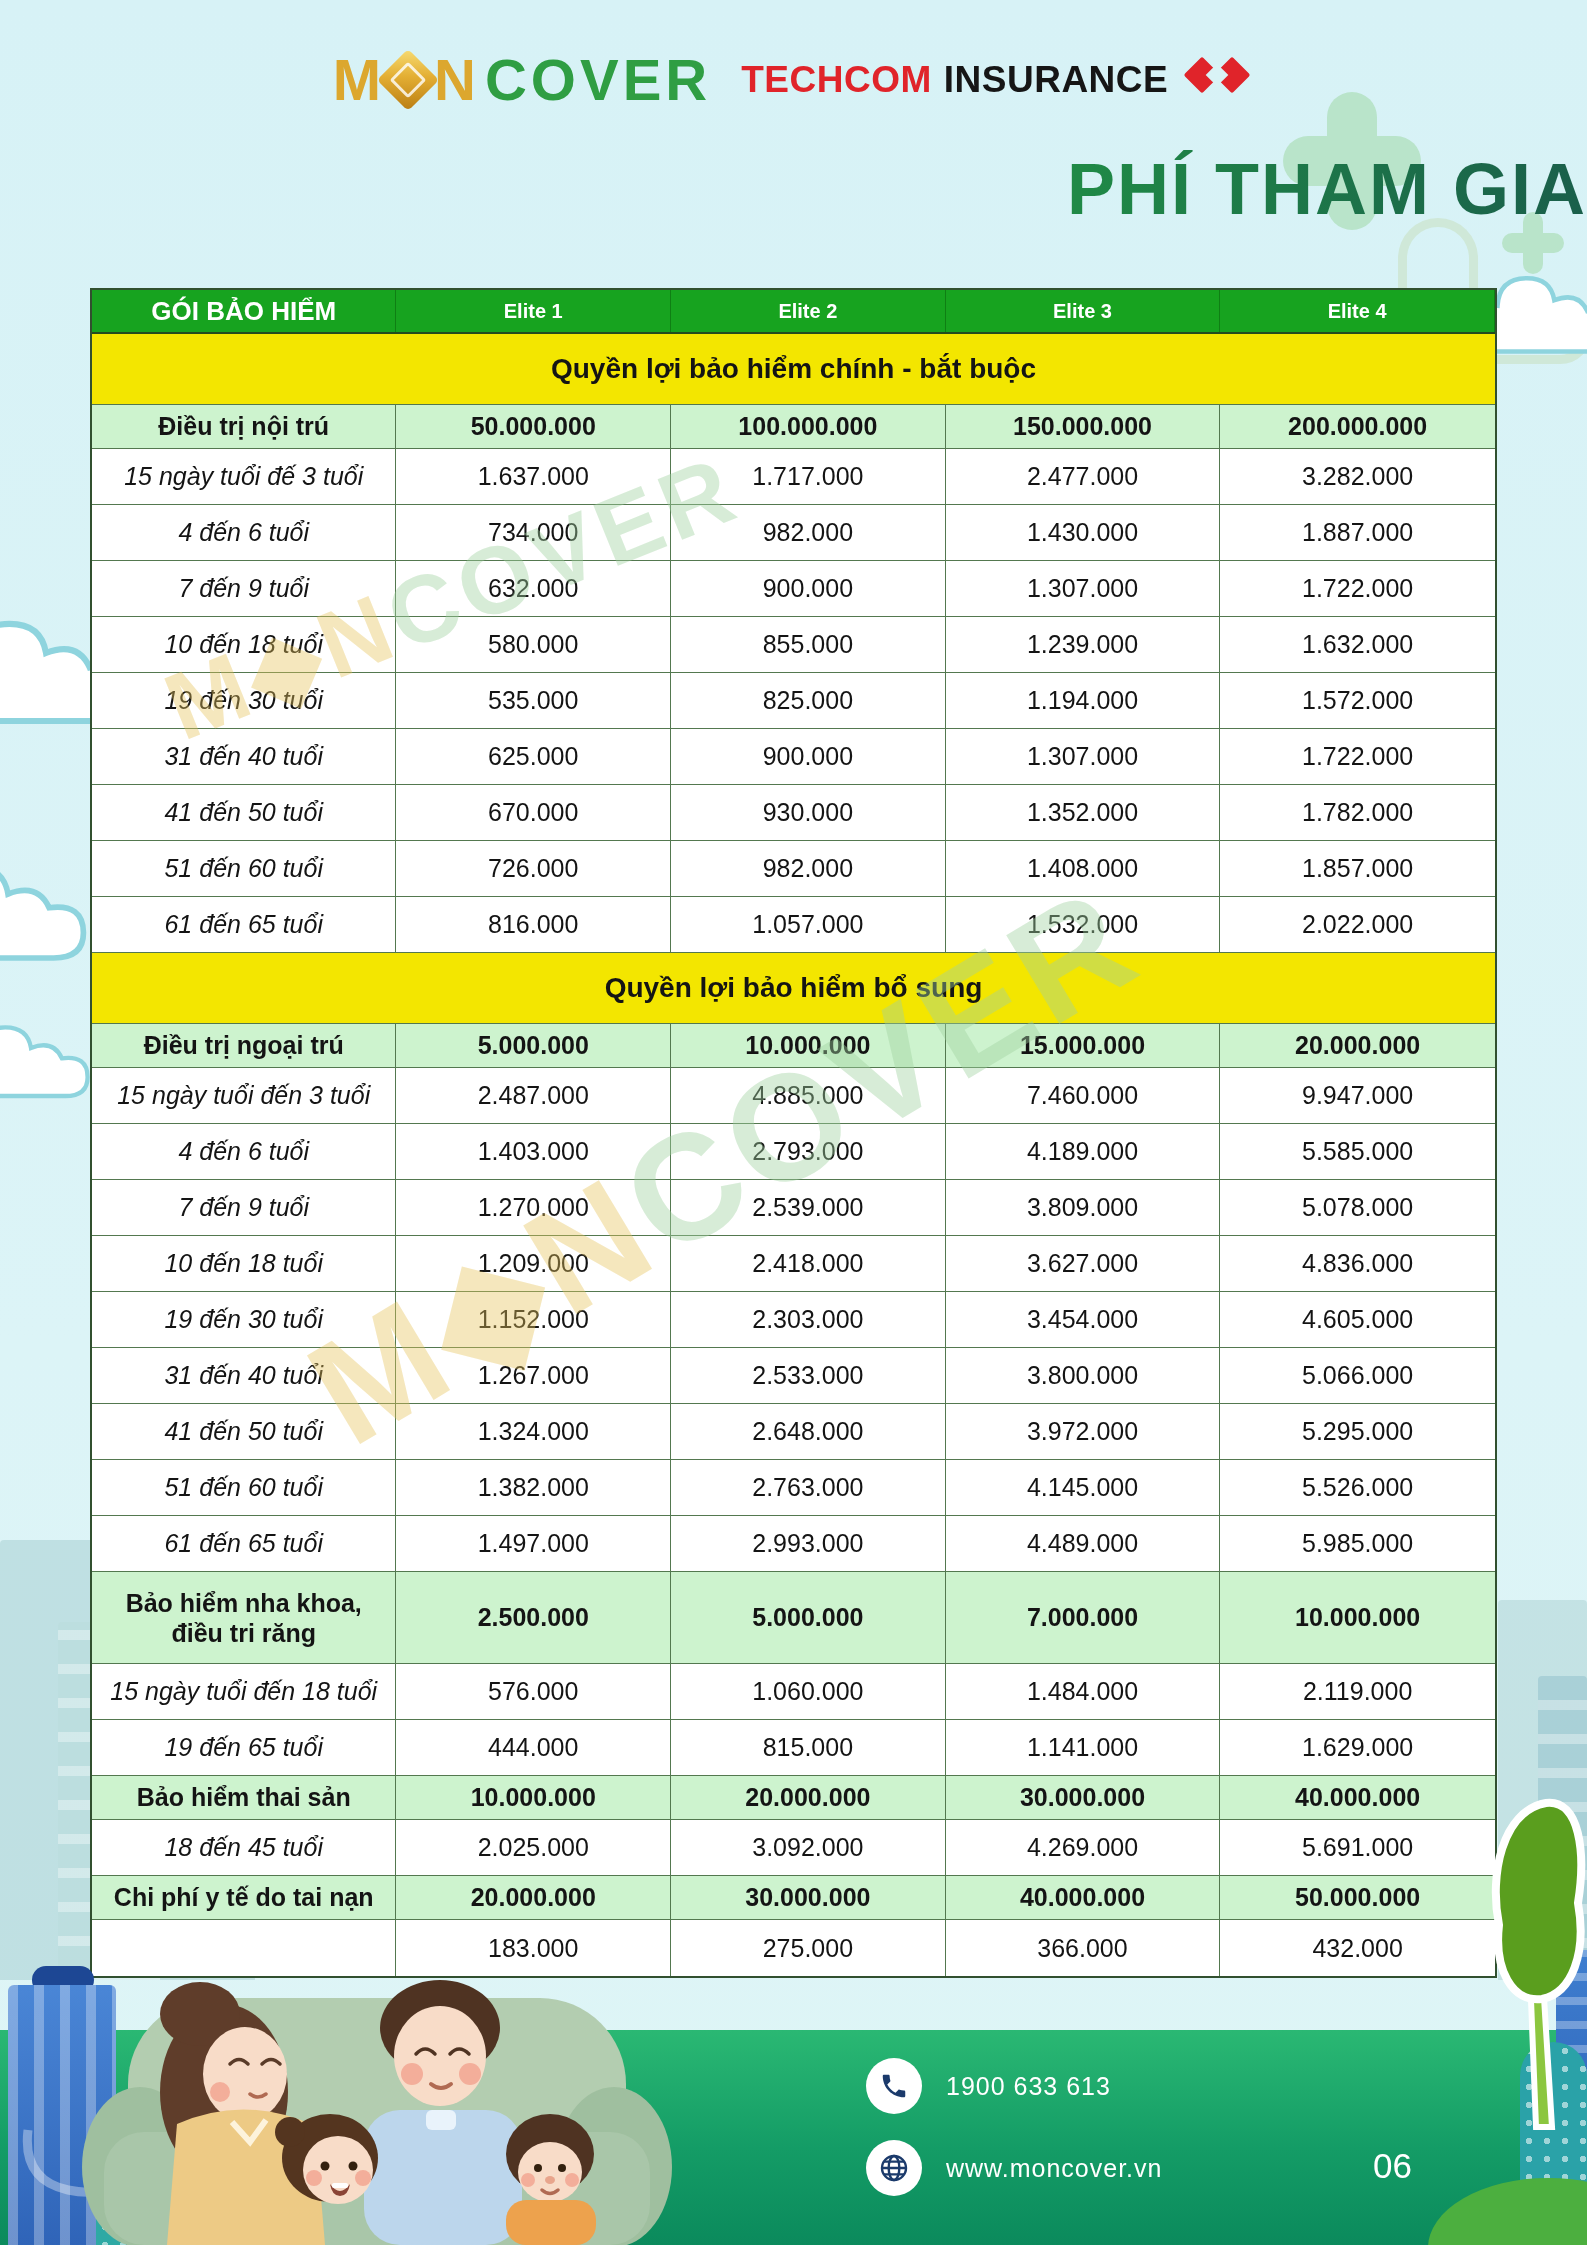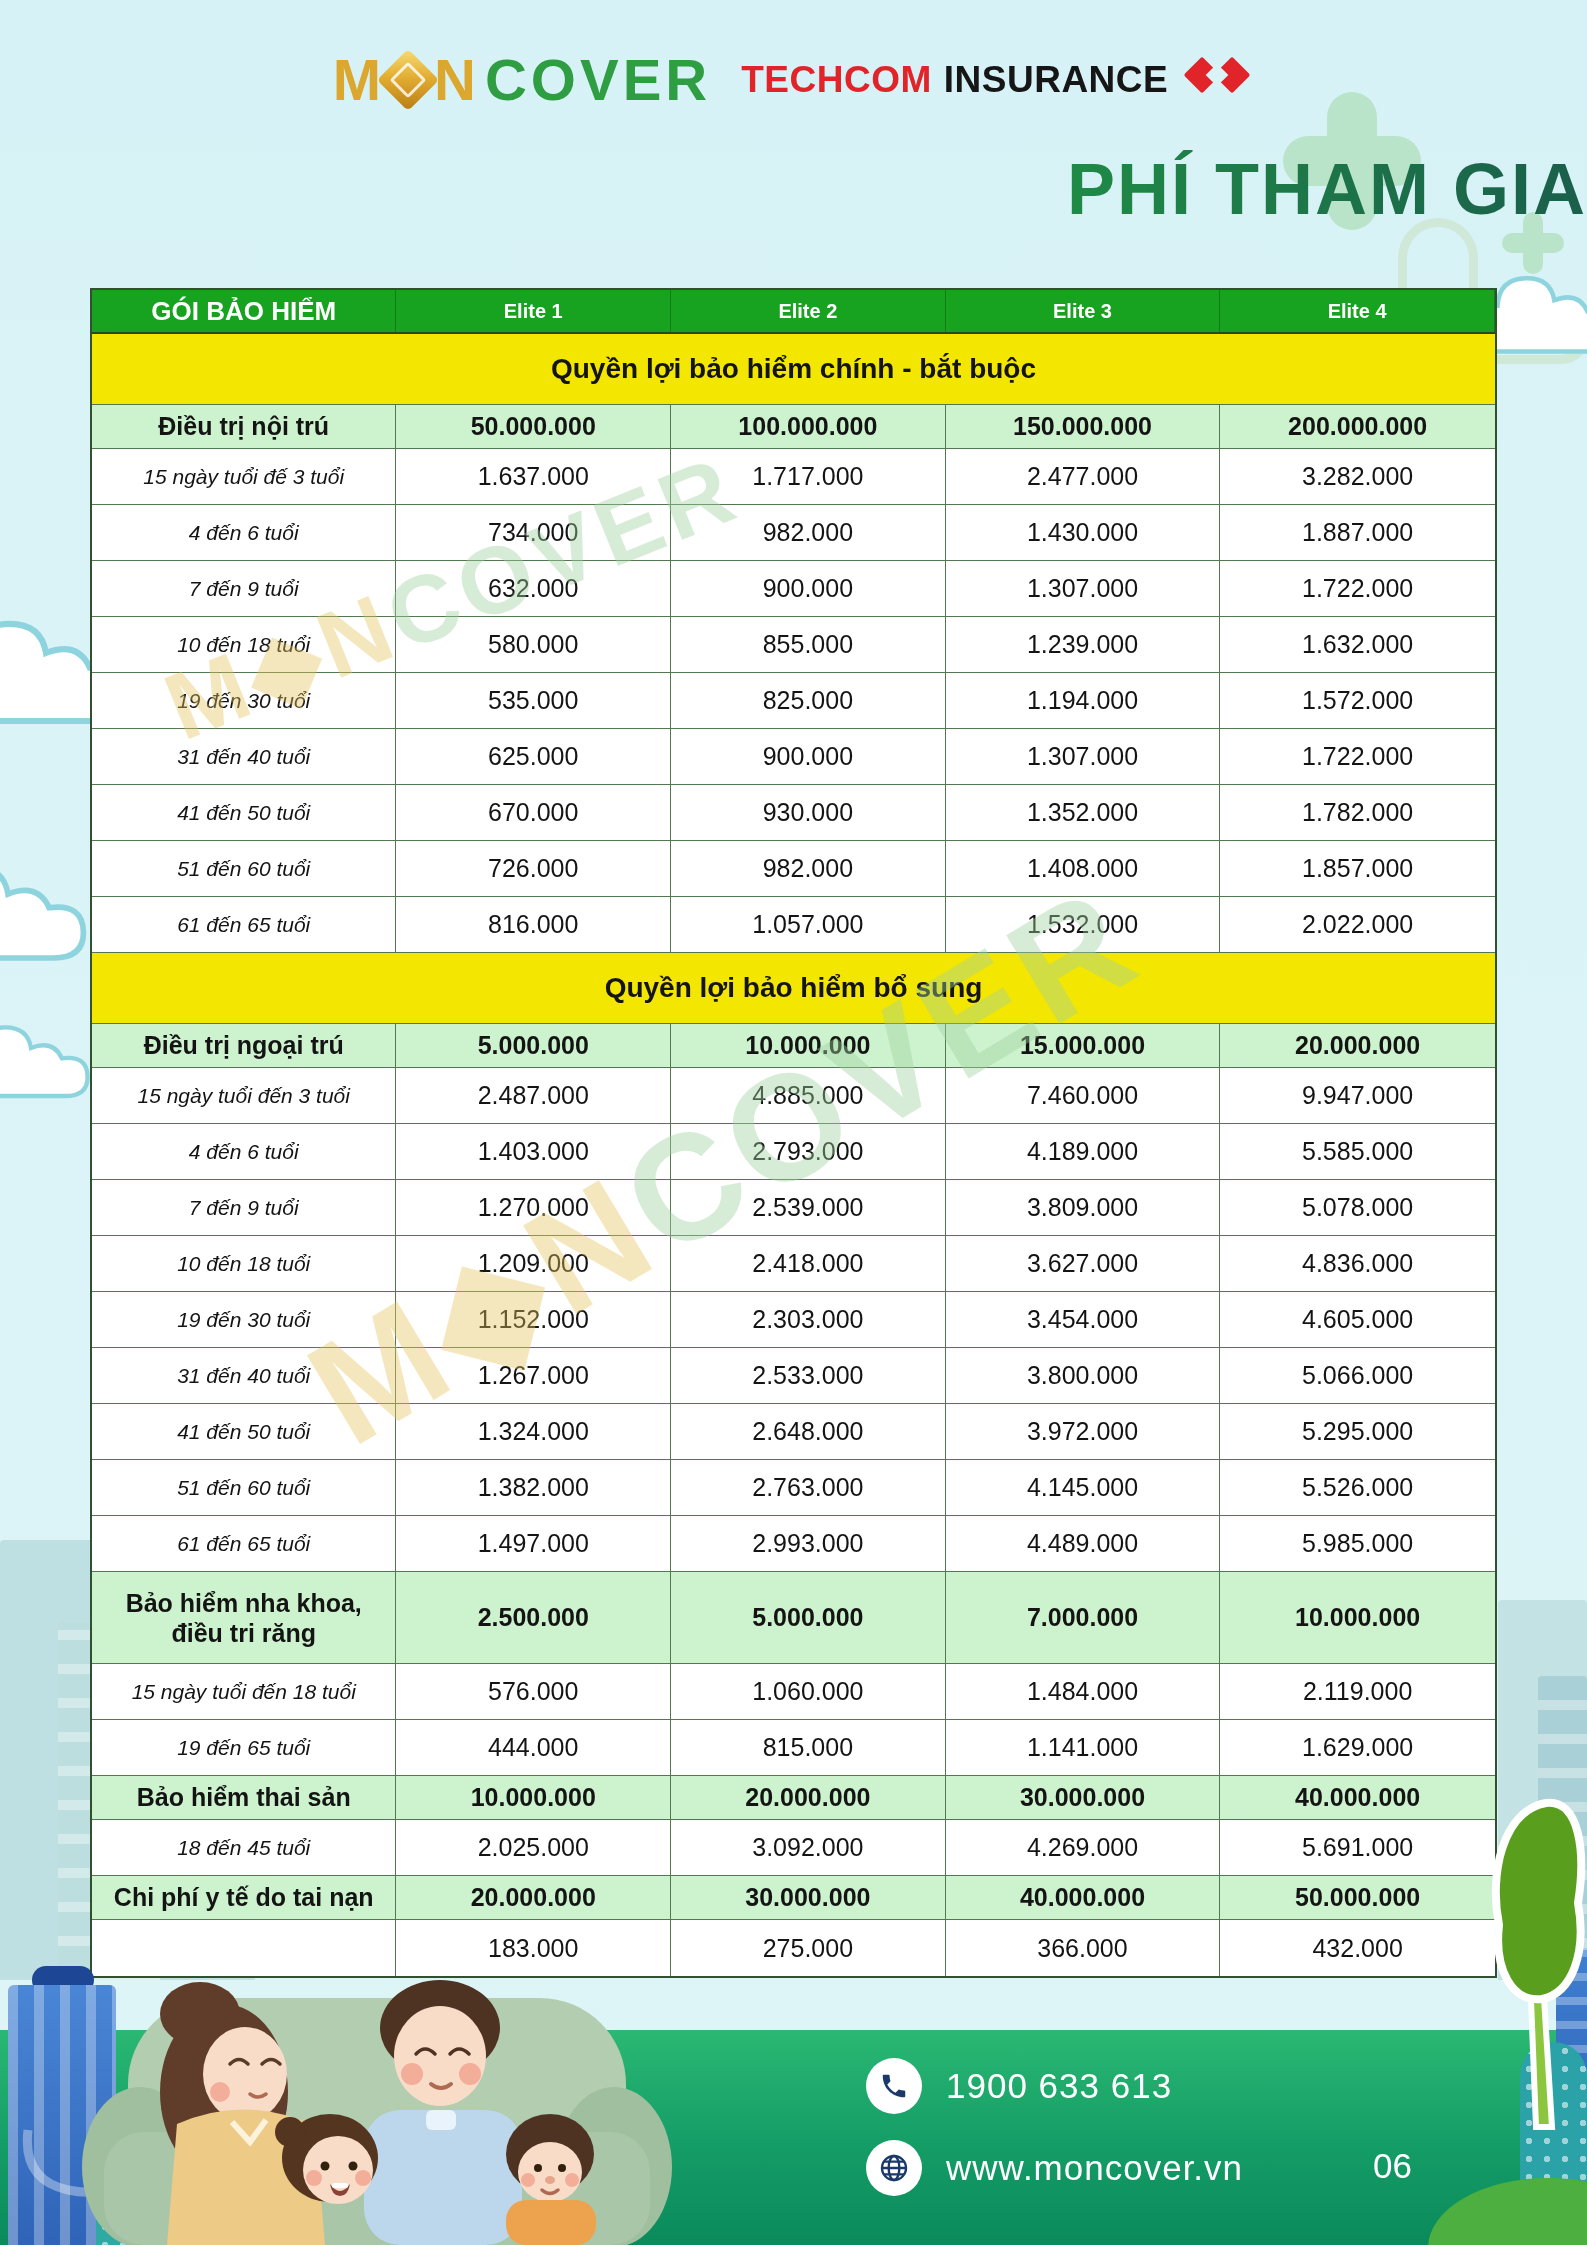--- a/index.html
+++ b/index.html
@@ -84,28 +84,28 @@
   .hrow .cell:first-child { width:21.7%; font-size:26px; }
   .hrow .cell { width:19.575%; }
   .band { height:71px; background:var(--band-yellow); }
   .band .bandcell { width:100%; font-weight:700; font-size:28px; border-right:none; }
   .subheader { height:44px; background:var(--row-green); }
   .subheader .labelcell, .subheader .valcell { font-weight:700; }
   .subheader .labelcell { font-size:25px; }
   .subheader.tall { height:92px; }
   .subheader.tall .labelcell { line-height:1.2; padding:16px 26px; }
   .age { height:56px; }
-  .age .labelcell { font-style:italic; font-size:21px; }
+  .age .labelcell { font-style:italic; font-size:25px; }
 
   
   .footer-band { position:absolute; left:0; top:2030px; width:1587px; height:215px; z-index:2;
     background:linear-gradient(180deg,#2ab873 0%, #149c66 55%, var(--footer-bottom) 100%); }
   .contact { position:absolute; z-index:5; display:flex; align-items:center; gap:24px; }
   .contact .icircle { width:56px; height:56px; border-radius:50%; background:#fff; display:flex; align-items:center; justify-content:center; flex:0 0 auto; }
-  .contact .ctext { color:#fff; font-size:35px; letter-spacing:1px; }
+  .contact .ctext { color:#fff; font-size:25px; letter-spacing:1px; }
   .contact.phone { left:866px; top:2058px; }
   .contact.web   { left:866px; top:2140px; }
   .pagenum { position:absolute; left:1373px; top:2146px; z-index:5; color:#fff; font-size:35px;text-align:right; }
 
   .family { position:absolute; left:82px; top:1962px; z-index:4; }
   .doodle { position:absolute; z-index:3; opacity:.35; }
 </style>
 </head>
 <body>
 

